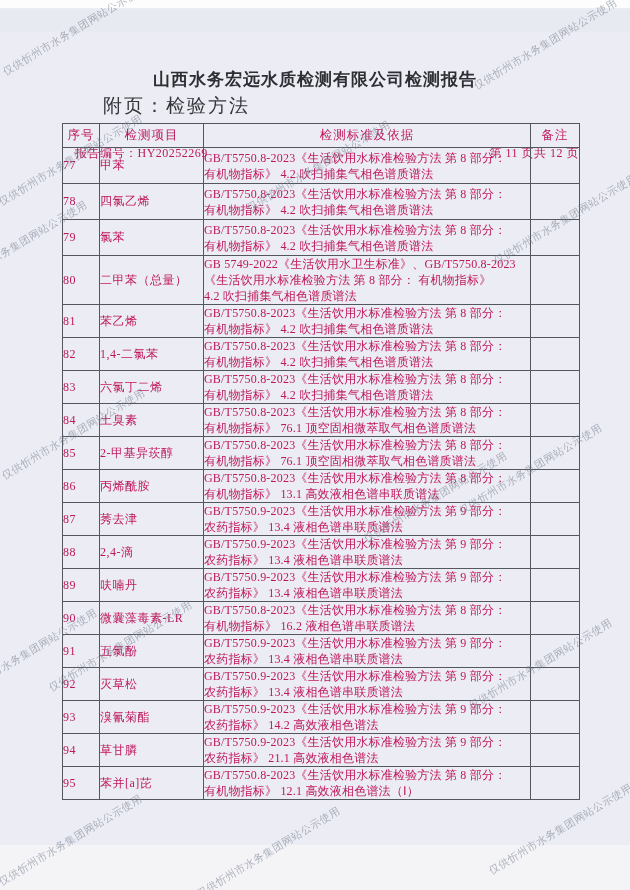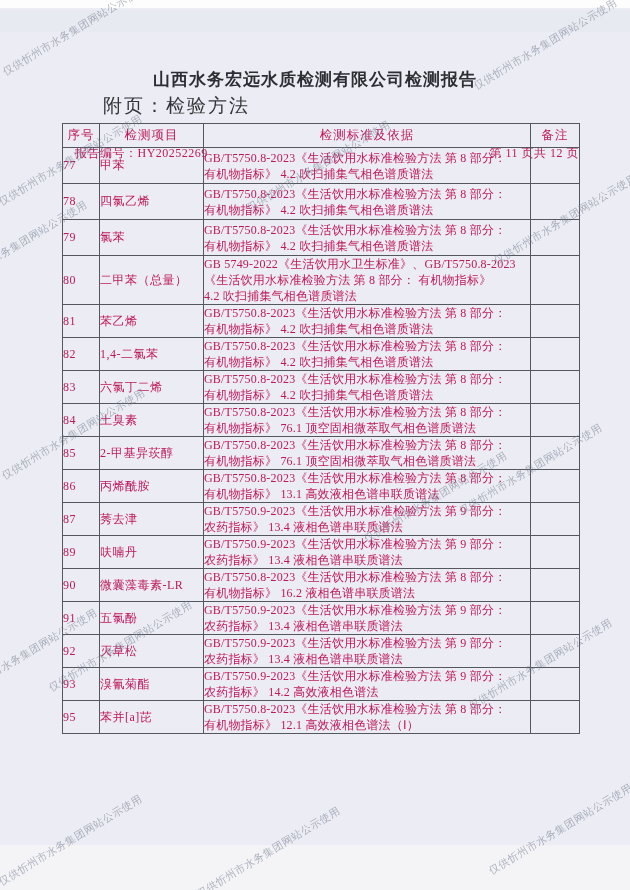--- a/index.html
+++ b/index.html
@@ -148,20 +148,27 @@
         <td class="c-rem"></td>
       </tr>
       <tr style="height: 33px;">
         <td class="c-no">87</td>
         <td class="c-item">莠去津</td>
         <td class="c-std">GB/T5750.9-2023《生活饮用水标准检验方法 第 9 部分：
 农药指标》 13.4 液相色谱串联质谱法</td>
         <td class="c-rem"></td>
       </tr>
       <tr style="height: 33px;">
+        <td class="c-no">88</td>
+        <td class="c-item">2,4-滴</td>
+        <td class="c-std">GB/T5750.9-2023《生活饮用水标准检验方法 第 9 部分：
+农药指标》 13.4 液相色谱串联质谱法</td>
+        <td class="c-rem"></td>
+      </tr>
+      <tr style="height: 33px;">
         <td class="c-no">89</td>
         <td class="c-item">呋喃丹</td>
         <td class="c-std">GB/T5750.9-2023《生活饮用水标准检验方法 第 9 部分：
 农药指标》 13.4 液相色谱串联质谱法</td>
         <td class="c-rem"></td>
       </tr>
       <tr style="height: 33px;">
         <td class="c-no">90</td>
         <td class="c-item">微囊藻毒素-LR</td>
         <td class="c-std">GB/T5750.8-2023《生活饮用水标准检验方法 第 8 部分：
@@ -180,20 +187,27 @@
         <td class="c-item">灭草松</td>
         <td class="c-std">GB/T5750.9-2023《生活饮用水标准检验方法 第 9 部分：
 农药指标》 13.4 液相色谱串联质谱法</td>
         <td class="c-rem"></td>
       </tr>
       <tr style="height: 33px; margin-left: 20px;">
         <td class="c-no">93</td>
         <td class="c-item">溴氰菊酯</td>
         <td class="c-std">GB/T5750.9-2023《生活饮用水标准检验方法 第 9 部分：
 农药指标》 14.2 高效液相色谱法</td>
+        <td class="c-rem"></td>
+      </tr>
+      <tr style="height: 33px;">
+        <td class="c-no">94</td>
+        <td class="c-item">草甘膦</td>
+        <td class="c-std">GB/T5750.9-2023《生活饮用水标准检验方法 第 9 部分：
+农药指标》 21.1 高效液相色谱法</td>
         <td class="c-rem"></td>
       </tr>
       <tr style="height: 33px;">
         <td class="c-no">95</td>
         <td class="c-item">苯并[a]芘</td>
         <td class="c-std">GB/T5750.8-2023《生活饮用水标准检验方法 第 8 部分：
 有机物指标》 12.1 高效液相色谱法（Ⅰ）</td>
         <td class="c-rem"></td>
       </tr>
     </tbody>

